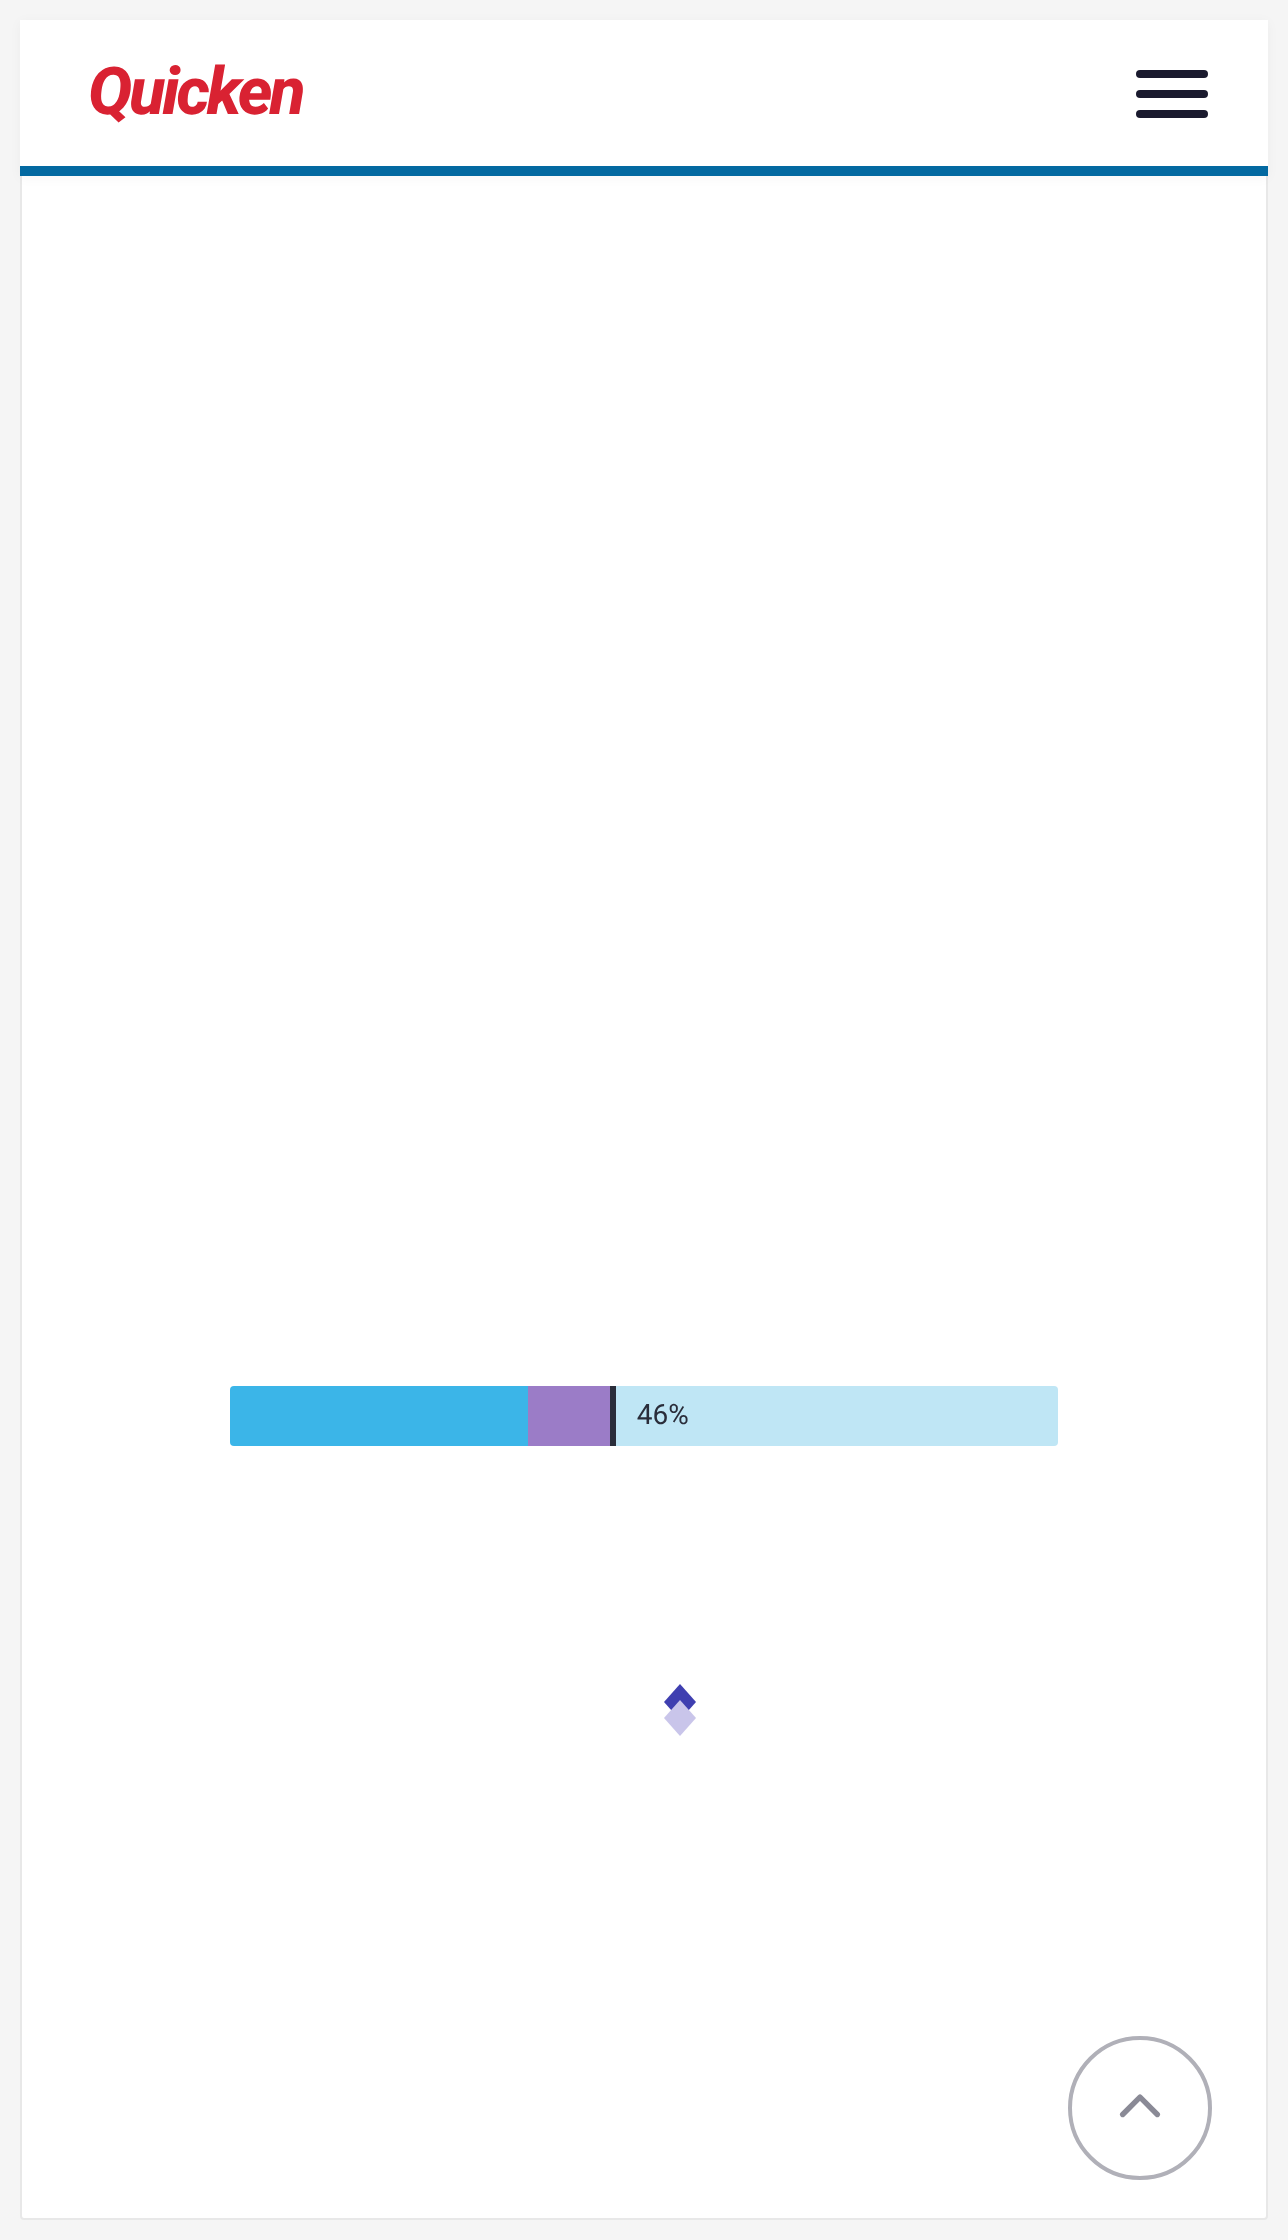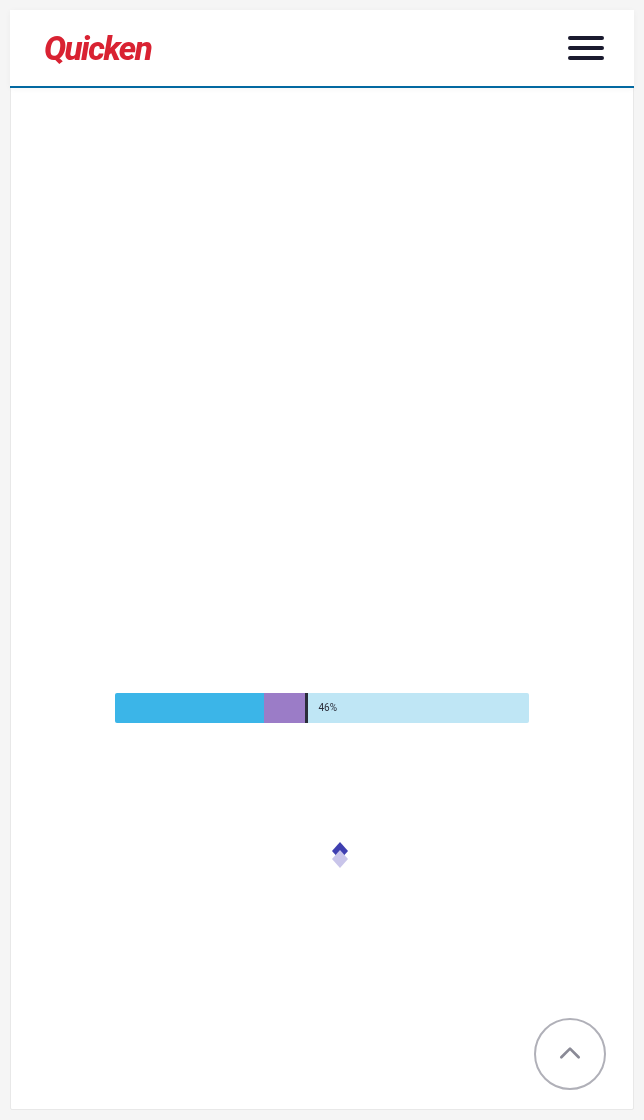--- a/index.html
+++ b/index.html
@@ -22,21 +22,21 @@
   position: fixed;
   top: 10px;
   left: 10px;
   right: 10px;
   height: 78px;
   background: #fff;
   display: flex;
   align-items: center;
   justify-content: space-between;
   padding: 0 30px 0 34px;
-  border-bottom: 2px solid #0369a1;
+  border-bottom: 5px solid #0369a1;
   z-index: 10;
   box-shadow: 0 1px 6px rgba(0,0,0,0.04);
 }
 .logo {
   font-size: 33px;
   font-weight: 800;
   color: #d92232;
   font-style: italic;
   letter-spacing: -1.5px;
 }
@@ -114,21 +114,21 @@
 }
 .seg-available { background: #3bb5e8; height: 100%; }
 .seg-spent { background: #9b7cc7; height: 100%; }
 .seg-divider {
   width: 3px;
   background: #2a2d3a;
   height: 30px;
 }
 .seg-left { background: #bfe6f5; height: 100%; flex: 1; display: flex; align-items: center; }
 .seg-left-label {
-  font-size: 10px;
+  font-size: 14px;
   color: #2a2d3a;
   margin-left: 10px;
 }
 .saved-so-far {
   text-align: center;
   font-size: 14px;
   color: #2a2d3a;
   margin-bottom: 6px;
 }
 .legend-divider {

